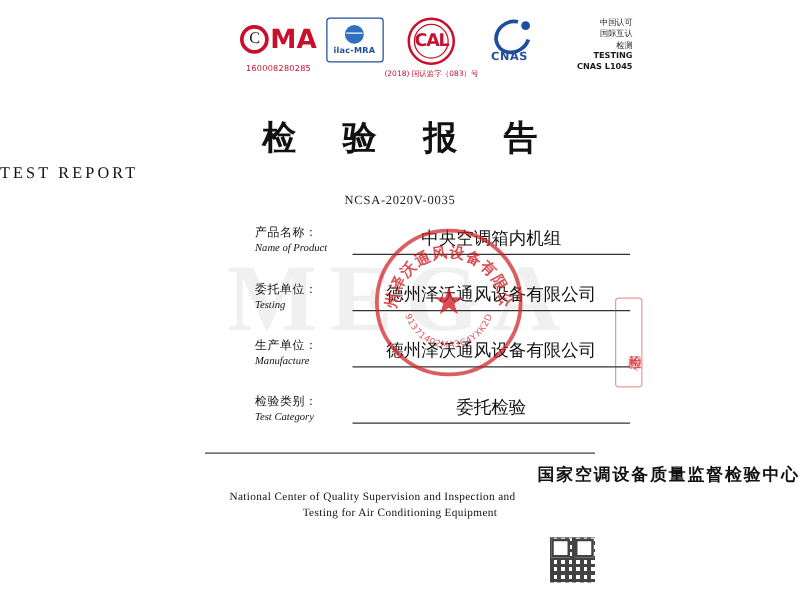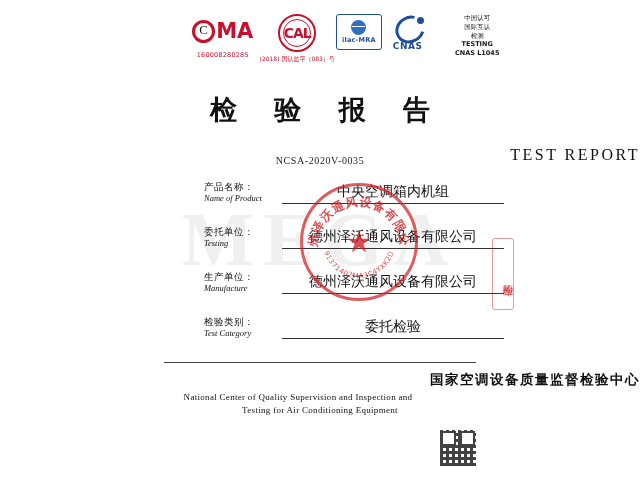--- a/index.html
+++ b/index.html
@@ -182,21 +182,21 @@
     font-size: 9px;
     font-weight: bold;
     color: #1f4f9c;
     letter-spacing: 0.5px;
     margin-top: 1px;
   }
 
   
   .mark-accred {
     width: 72px;
-    text-align: center;
+    text-align: right;
     margin-left: 16px;
   }
   .accred-line {
     font-family: "DejaVu Sans", sans-serif;
     font-size: 6.5px;
     color: #1a1a1a;
     line-height: 1.35;
     white-space: nowrap;
   }
   .accred-line.bold { font-weight: bold; }
@@ -210,26 +210,26 @@
     text-align: center;
     font-family: "DejaVu Sans", sans-serif;
     font-weight: bold;
     font-size: 27px;
     letter-spacing: 14px;
     text-indent: 14px;
     color: #111111;
   }
   .title-en {
     position: absolute;
-    top: 146px;
-    left: 0;
-    width: 640px;
-    text-align: right;
-    font-family: "Liberation Serif", serif;
-    font-size: 16px;
+    top: 130px;
+    left: 0;
+    width: 640px;
+    text-align: left;
+    font-family: "Liberation Serif", serif;
+    font-size: 13px;
     letter-spacing: 2.5px;
     color: #111111;
   }
   .report-no {
     position: absolute;
     top: 155px;
     left: 0;
     width: 640px;
     text-align: center;
     font-family: "Liberation Serif", serif;
@@ -441,33 +441,33 @@
   <div class="marks">
 
     <div class="mark mark-cma">
       <div class="cma-box">
         <span class="cma-c">C</span>
           <span class="cma-text">MA</span>
       </div>
       <div class="cma-code">160008280285</div>
     </div>
 
+    <div class="mark mark-ilac">
+      <div class="ilac-badge">
+        <div class="ilac-globe"></div>
+        <div class="ilac-text">ilac-MRA</div>
+      </div>
+    </div>
+
     <div class="mark mark-cal">
       <div class="cal-circle">
         <div class="cal-inner"></div>
         <div class="cal-letters">CAL</div>
       </div>
       <div class="cal-code">(2018) 国认监字（083）号</div>
-    </div>
-
-    <div class="mark mark-ilac">
-      <div class="ilac-badge">
-        <div class="ilac-globe"></div>
-        <div class="ilac-text">ilac-MRA</div>
-      </div>
     </div>
 
     <div class="mark mark-cnas">
       <div class="cnas-swirl">
         <div class="ring"></div>
         <div class="dot"></div>
       </div>
       <div class="cnas-text">CNAS</div>
     </div>
 

